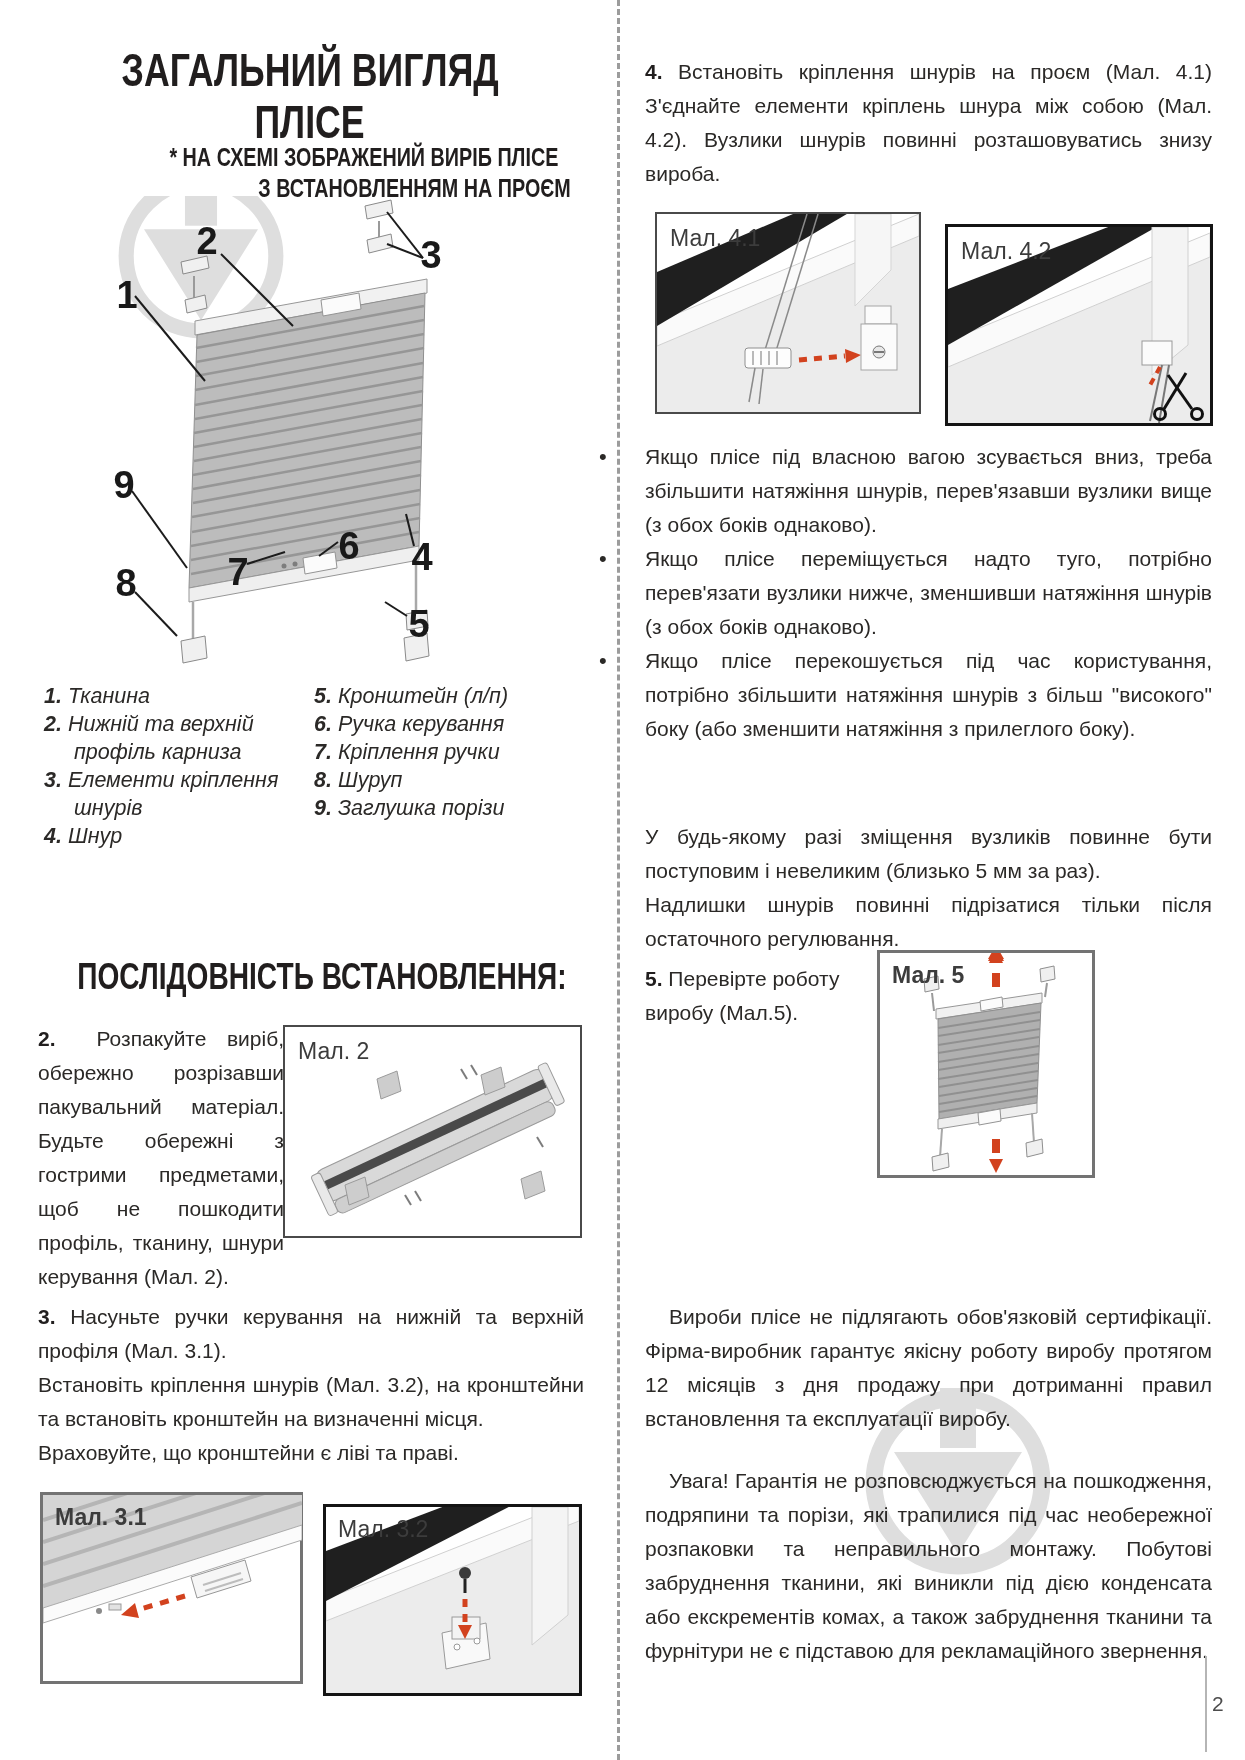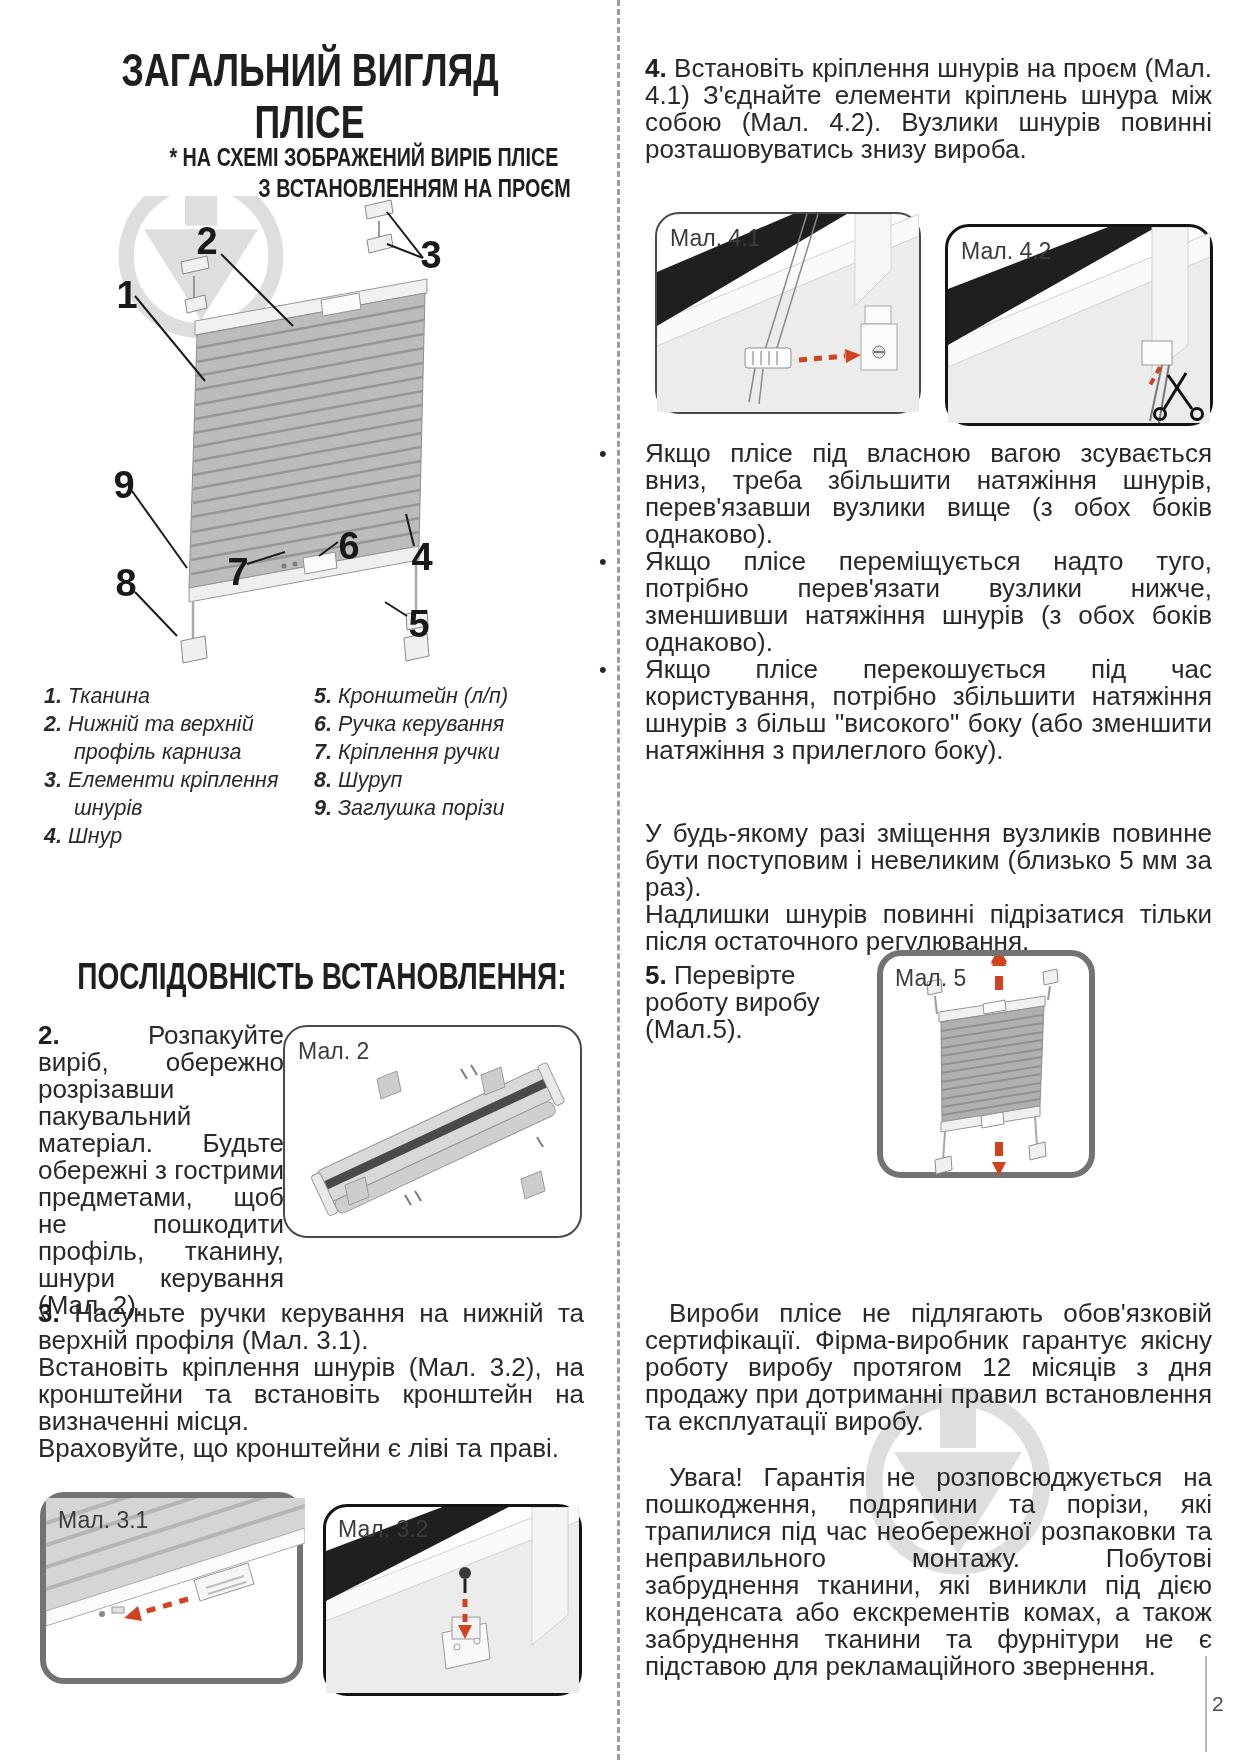--- a/index.html
+++ b/index.html
@@ -9,31 +9,31 @@
   
   .divider{position:absolute;left:617px;top:0;height:1760px;width:0;border-left:3px dashed #9c9c9c;}
   
   .cond{font-weight:bold;color:#211e1e;letter-spacing:0;}
   .cond .inner{display:inline-block;transform:scaleX(0.76);transform-origin:50% 50%;white-space:nowrap;}
   .title{left:0;top:44px;width:620px;text-align:center;font-size:47px;line-height:52px;}
   .subtitle{left:0;top:142px;width:620px;text-align:right;font-size:26px;line-height:31px;}
   .sect-head{left:0;top:957px;width:620px;text-align:center;font-size:37px;line-height:40px;text-decoration:underline;}
   .war-head{left:645px;top:1218px;width:567px;text-align:center;font-size:43px;line-height:46px;}
   
-  .body-txt{font-size:26px;line-height:27px;text-align:justify;}
+  .body-txt{font-size:21px;line-height:34px;text-align:justify;}
   .body-txt b{color:#211e1e;}
   p{margin:0;}
   
   .leg-col{font-size:21.5px;line-height:28px;font-style:italic;}
   .leg-item{padding-left:30px;text-indent:-30px;}
   .leg-item .num{font-weight:bold;}
   
-  .figbox{position:absolute;background:#fff;box-sizing:border-box;border-radius:24px;}
+  .figbox{position:absolute;background:#fff;box-sizing:border-box;}
   .b-thin{border:2px solid #4a4a4a;}
-  .b-med{border:6px solid #737373;}
+  .b-med{border:3px solid #737373;font-weight:bold;}
   .b-thick{border:3px solid #141414;margin-top:12px;}
   .figbox svg{position:absolute;left:0;top:0;}
   
   .bullets{left:645px;top:440px;width:567px;}
   .bullet{position:relative;margin:0;}
   .bullet::before{content:"•";position:absolute;left:-46px;top:0;font-size:22px;}
   
   .pnum-line{left:1205px;top:1656px;width:0;height:96px;border-left:2px solid #b5b5b5;}
   .pnum{left:1212px;top:1692px;font-size:21px;color:#4c4c4c;}
   .callout{font-family:"Liberation Sans",sans-serif;font-weight:bold;font-size:38px;fill:#191919;}

